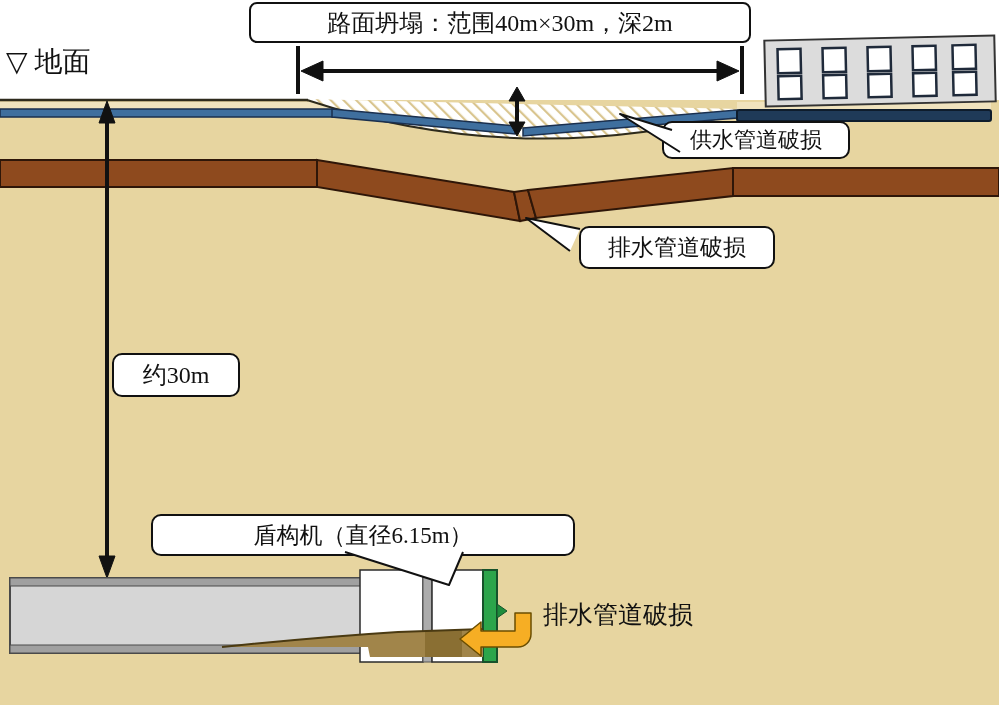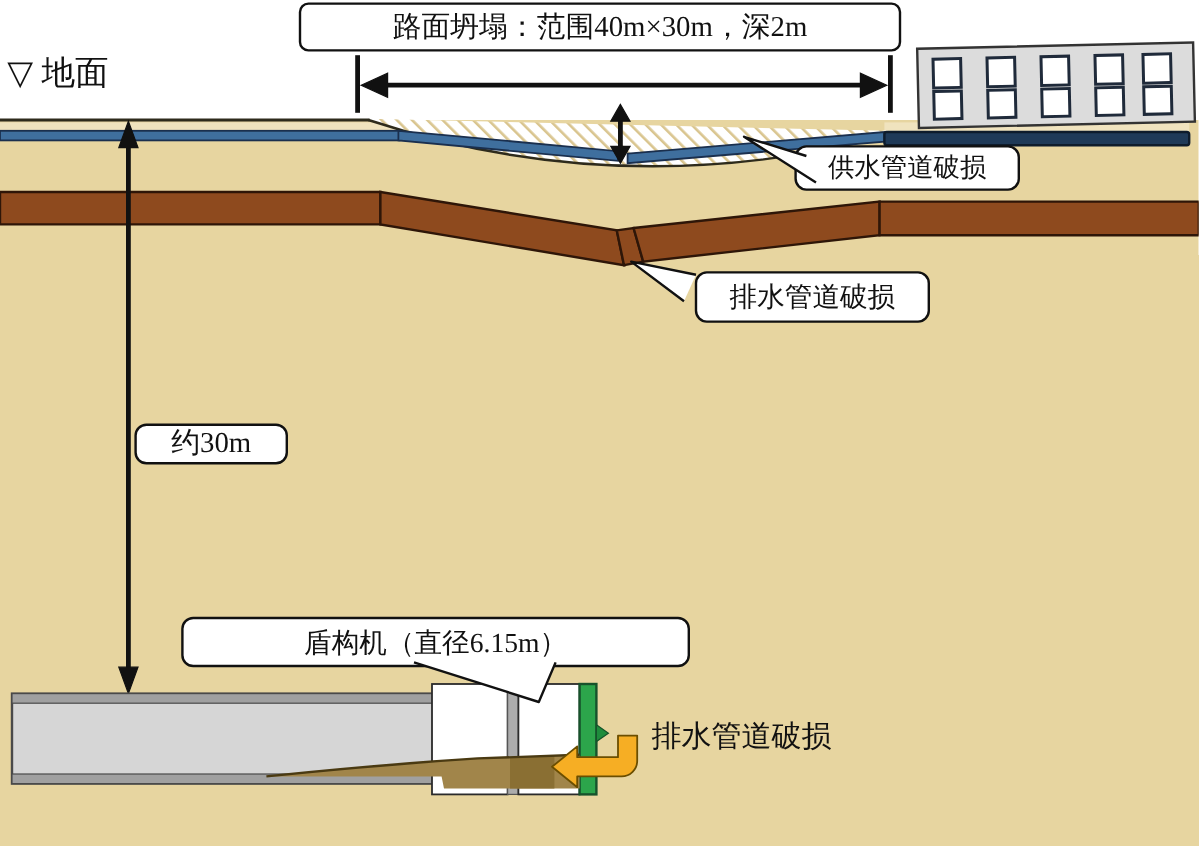--- a/index.html
+++ b/index.html
@@ -13,21 +13,21 @@
   .callout {
     position:absolute; z-index:2; box-sizing:border-box;
     background:#ffffff; border:2px solid #111111; border-radius:10px;
     display:flex; align-items:center; justify-content:center;
     color:#111111; white-space:nowrap; line-height:1;
   }
   .plain-label { position:absolute; z-index:2; color:#111111; white-space:nowrap; line-height:1; }
   #lbl-collapse { left:249px; top:2px;   width:502px; height:41px; font-size:24px; border-radius:8px; }
   #lbl-water    { left:662px; top:121px; width:188px; height:38px; font-size:22px; }
   #lbl-drain    { left:556px; top:226px; width:196px; height:43px; font-size:23px;margin-left:23px; }
-  #lbl-depth    { left:112px; top:353px; width:128px; height:34px; font-size:24px;text-align:center; }
+  #lbl-depth    { left:112px; top:353px; width:128px; height:44px; font-size:24px;text-align:center; }
   #lbl-shield   { left:151px; top:514px; width:424px; height:42px; font-size:23px; }
   #lbl-ground   { left:6px;   top:48px;  font-size:28px; }
   #lbl-mud      { left:543px; top:602px; font-size:25px; }
 </style>
 </head>
 <body>
 
 <div class="stage">
 
   <svg id="base" class="layer" width="999" height="705" viewBox="0 0 999 705">

